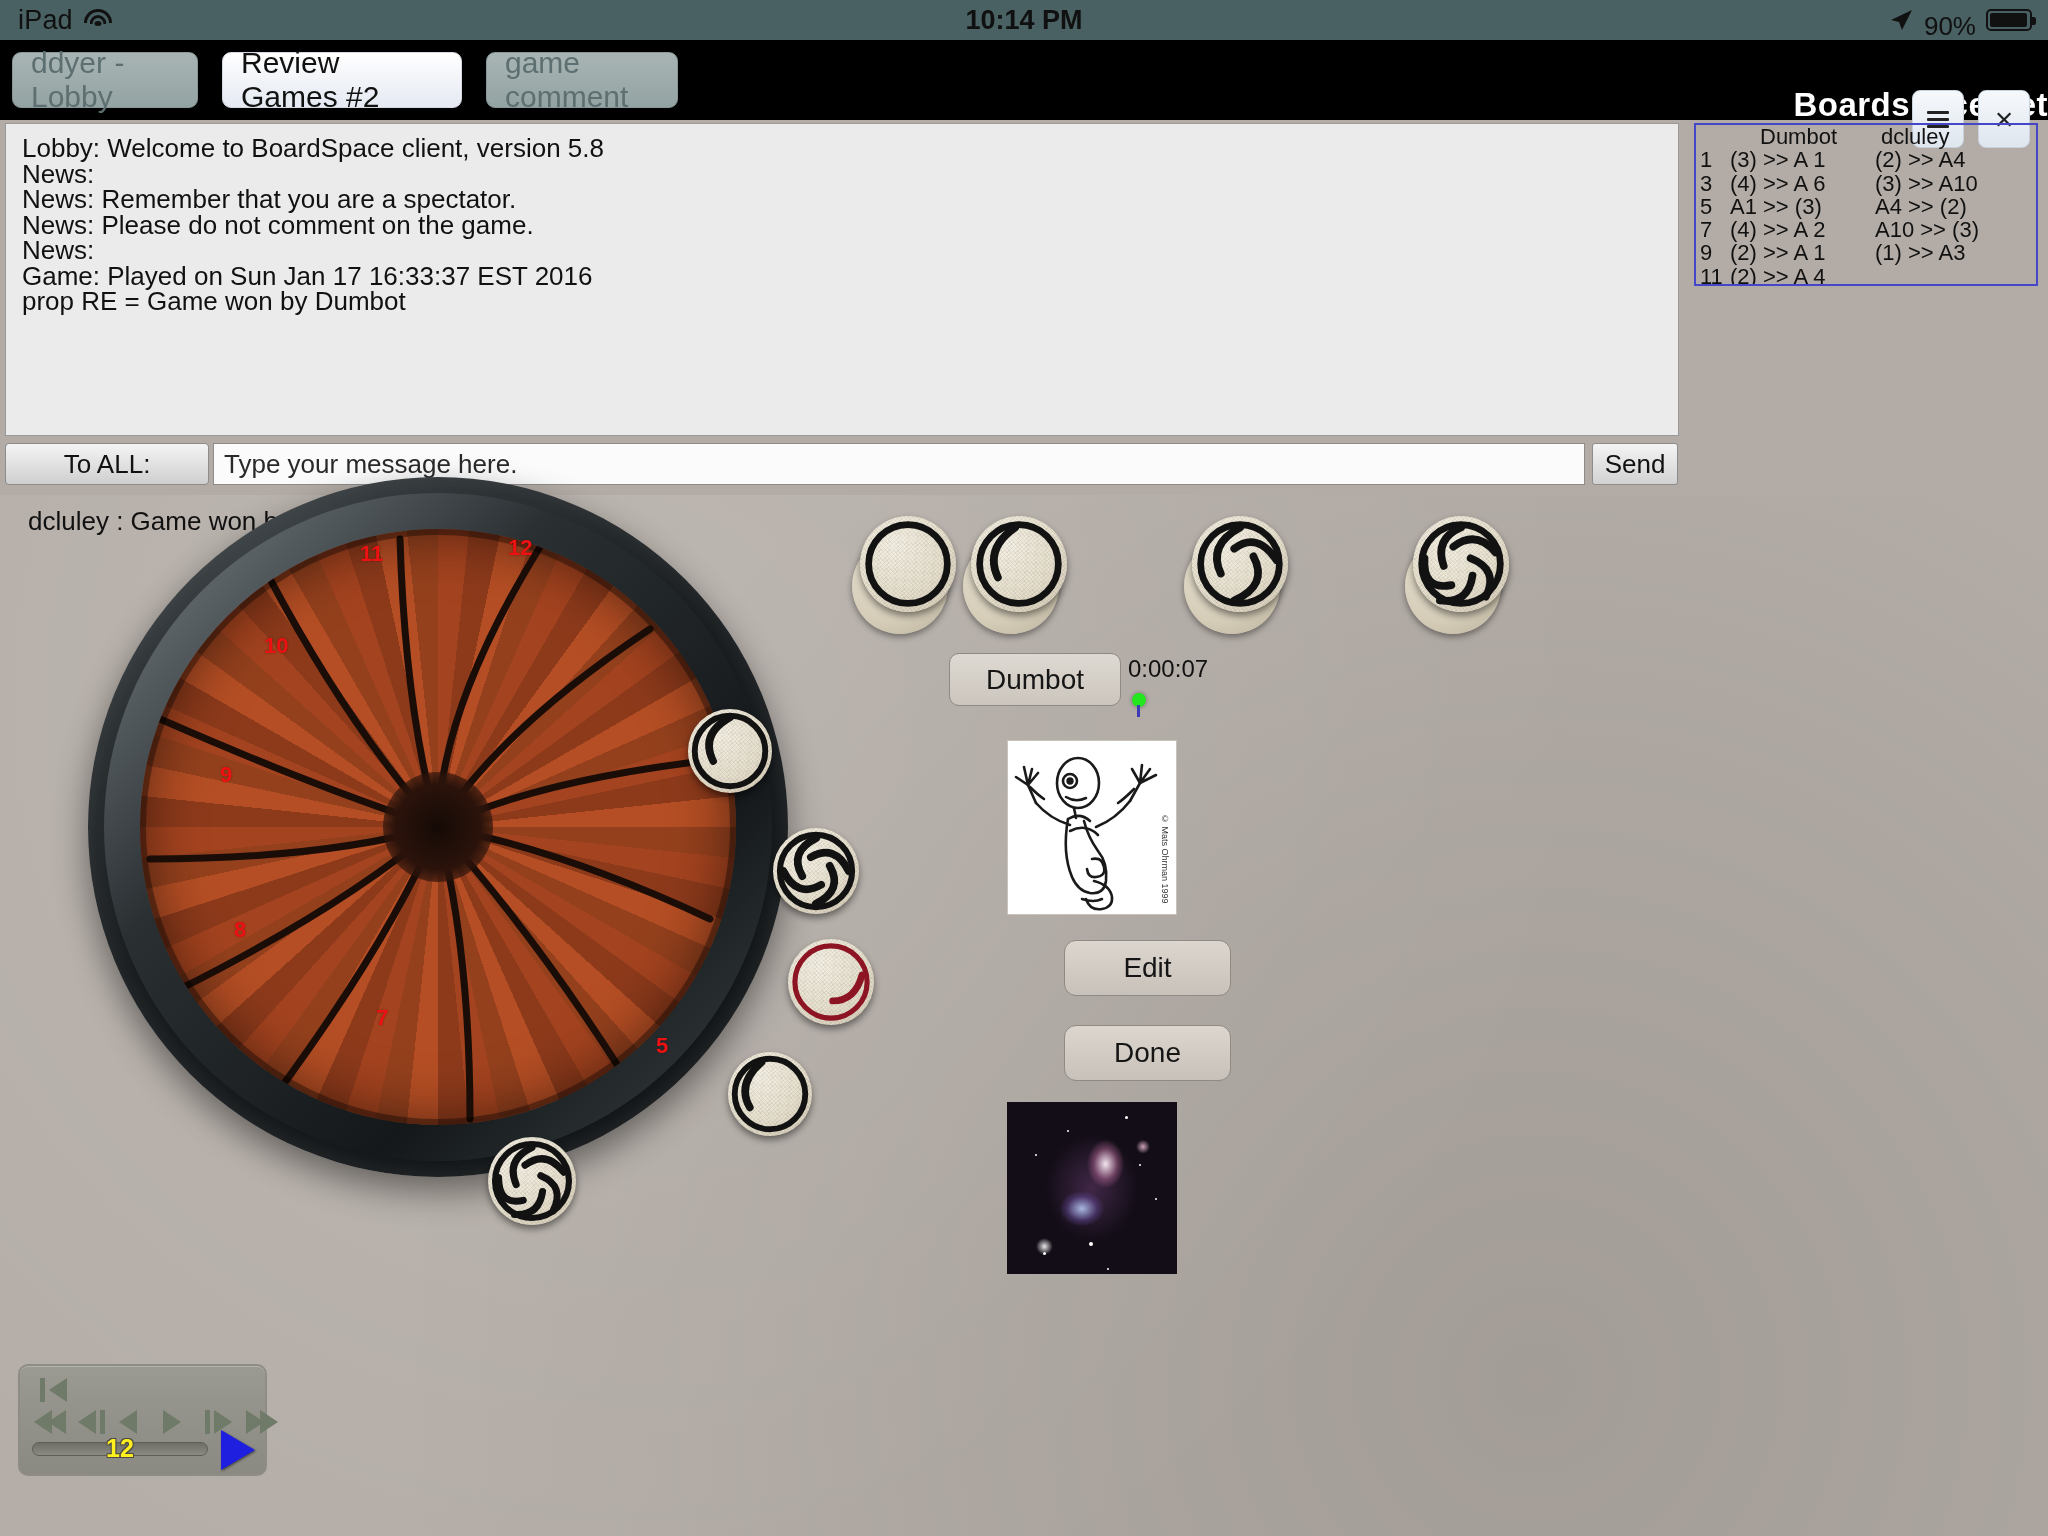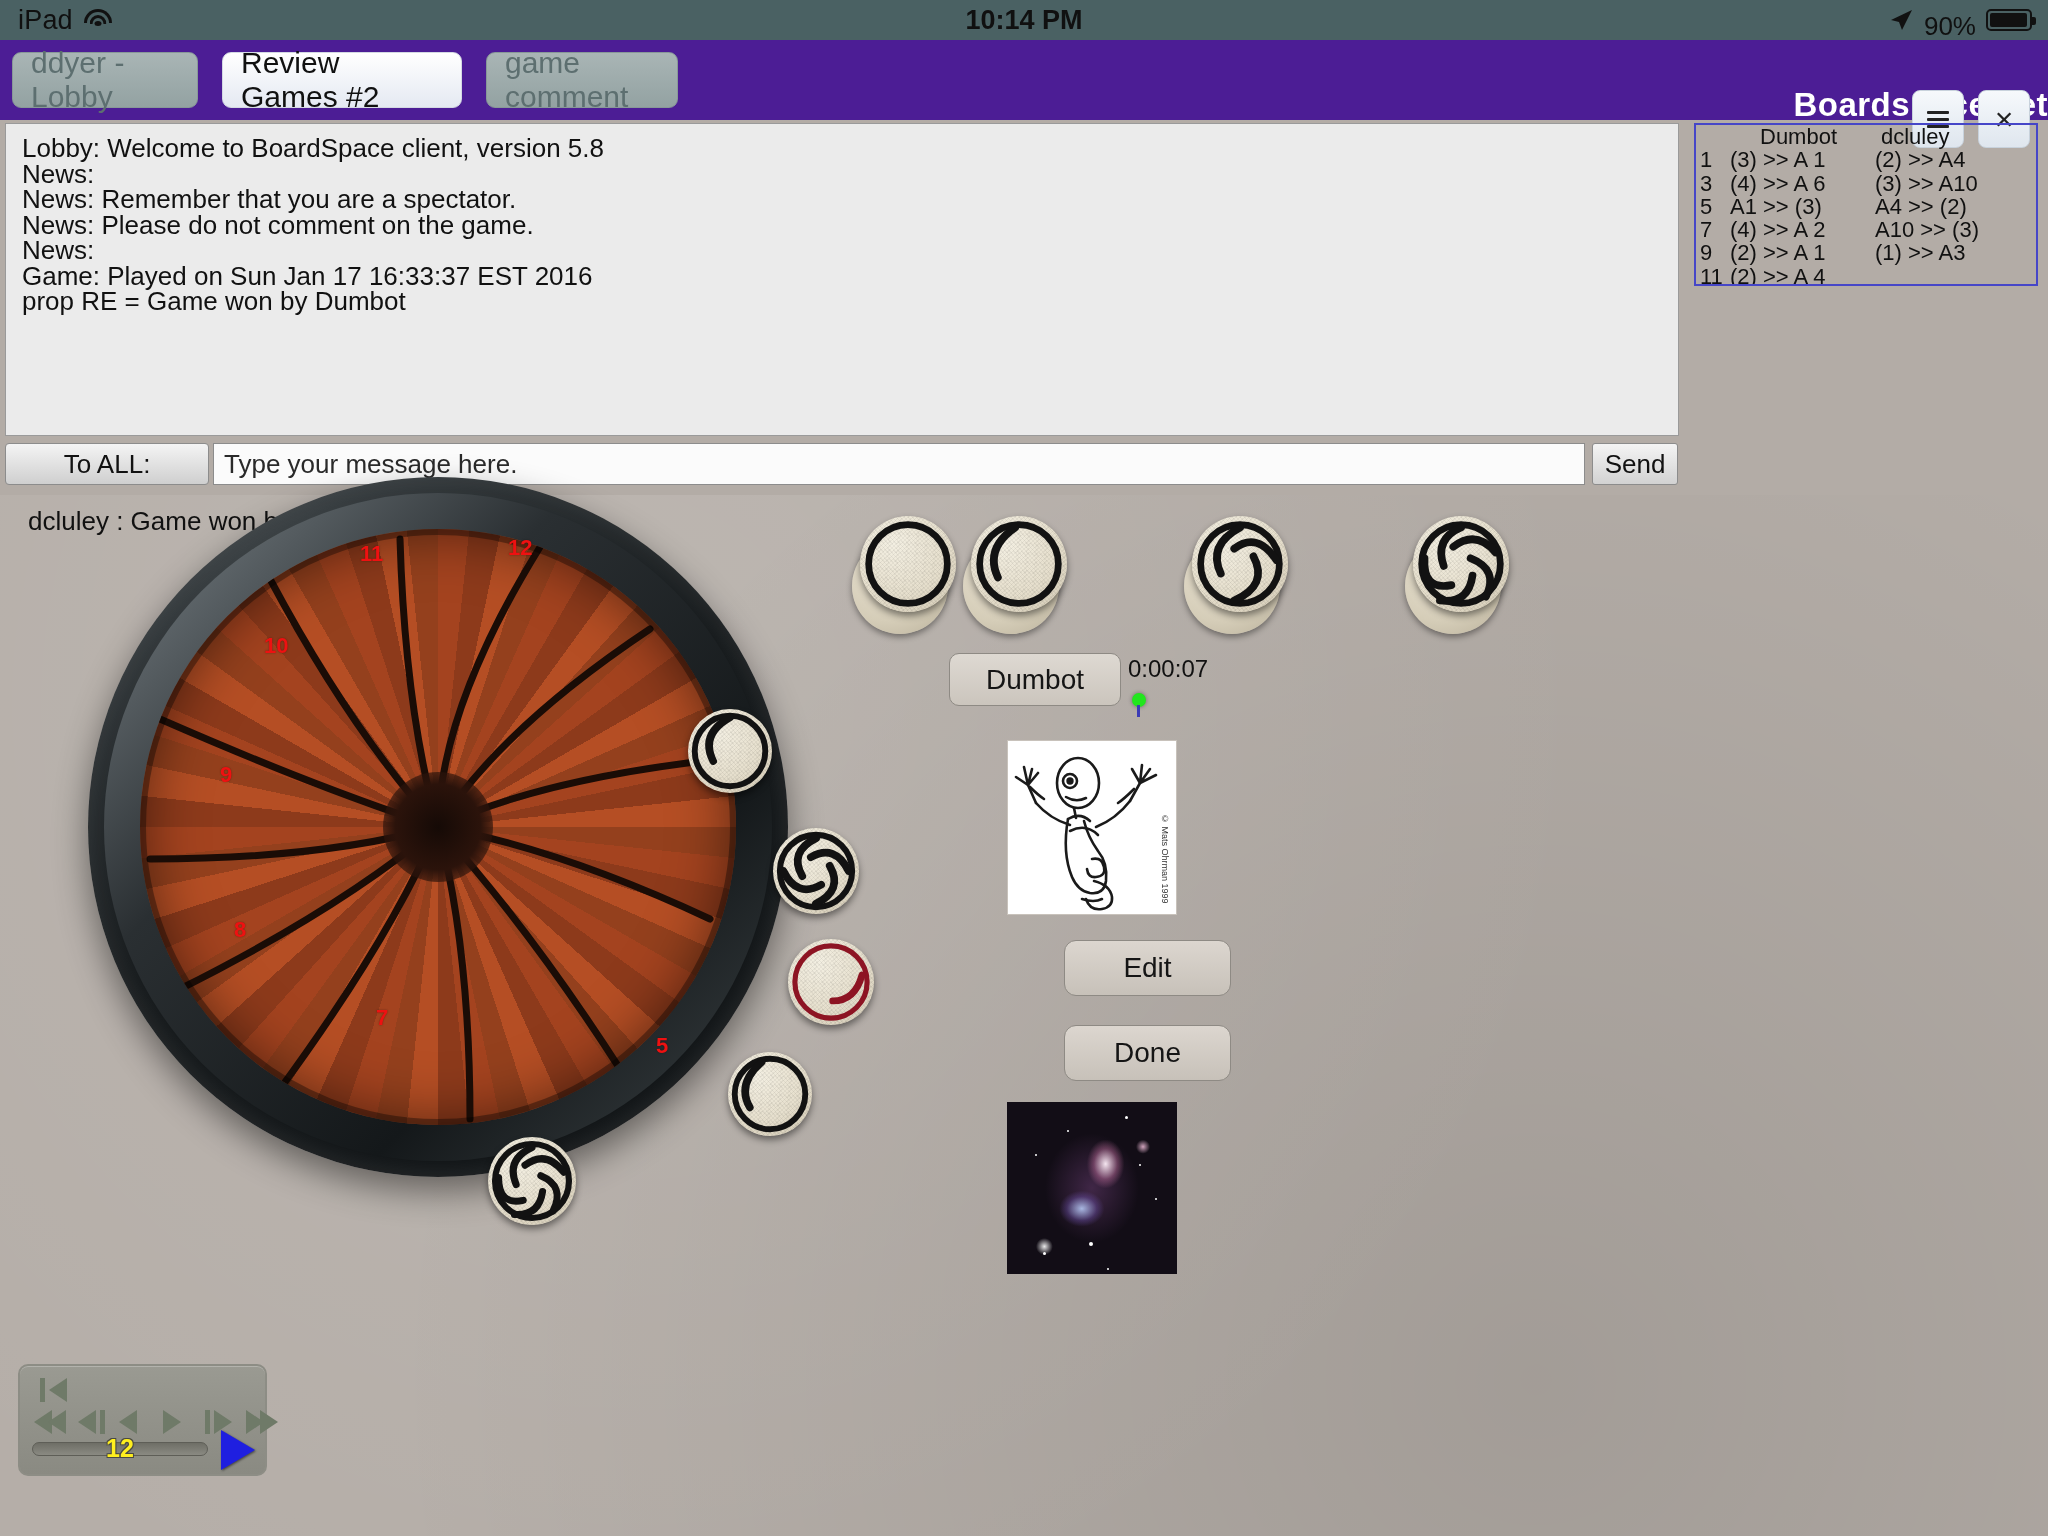--- a/index.html
+++ b/index.html
@@ -28,21 +28,21 @@
   .wifi-ico i.a { width: 28px; height: 14px; top: 0; }
   .wifi-ico i.b { width: 17px; height: 9px; top: 6px; }
   .wifi-ico i.c { width: 7px; height: 5px; top: 12px; border-radius:50%; border:none; background:#111; }
   .batt { width: 46px; height: 22px; border: 2.5px solid #111; border-radius: 5px; position: relative; }
   .batt::after { content:""; position:absolute; right:-6px; top:6px; width:4px; height:8px; background:#111; border-radius: 0 2px 2px 0;}
   .batt i { position:absolute; left:2px; top:2px; bottom:2px; background:#111; border-radius:2px; }
 
   
   .appbar {
     position: absolute; left: 0; top: 40px; width: 2048px; height: 80px;
-    background: #4c1d95;
+    background: #000000;
   }
   .tabbtn {
     position: absolute; top: 12px; height: 56px;
     border-radius: 9px; display: flex; align-items: center; justify-content: center;
     font-size: 30px; padding: 0 18px; user-select: none;
   }
   .tabbtn.dim {
     background: linear-gradient(#a9b5b5, #93a2a2);
     color: #5d6f70; border: 1px solid #889898;
   }

